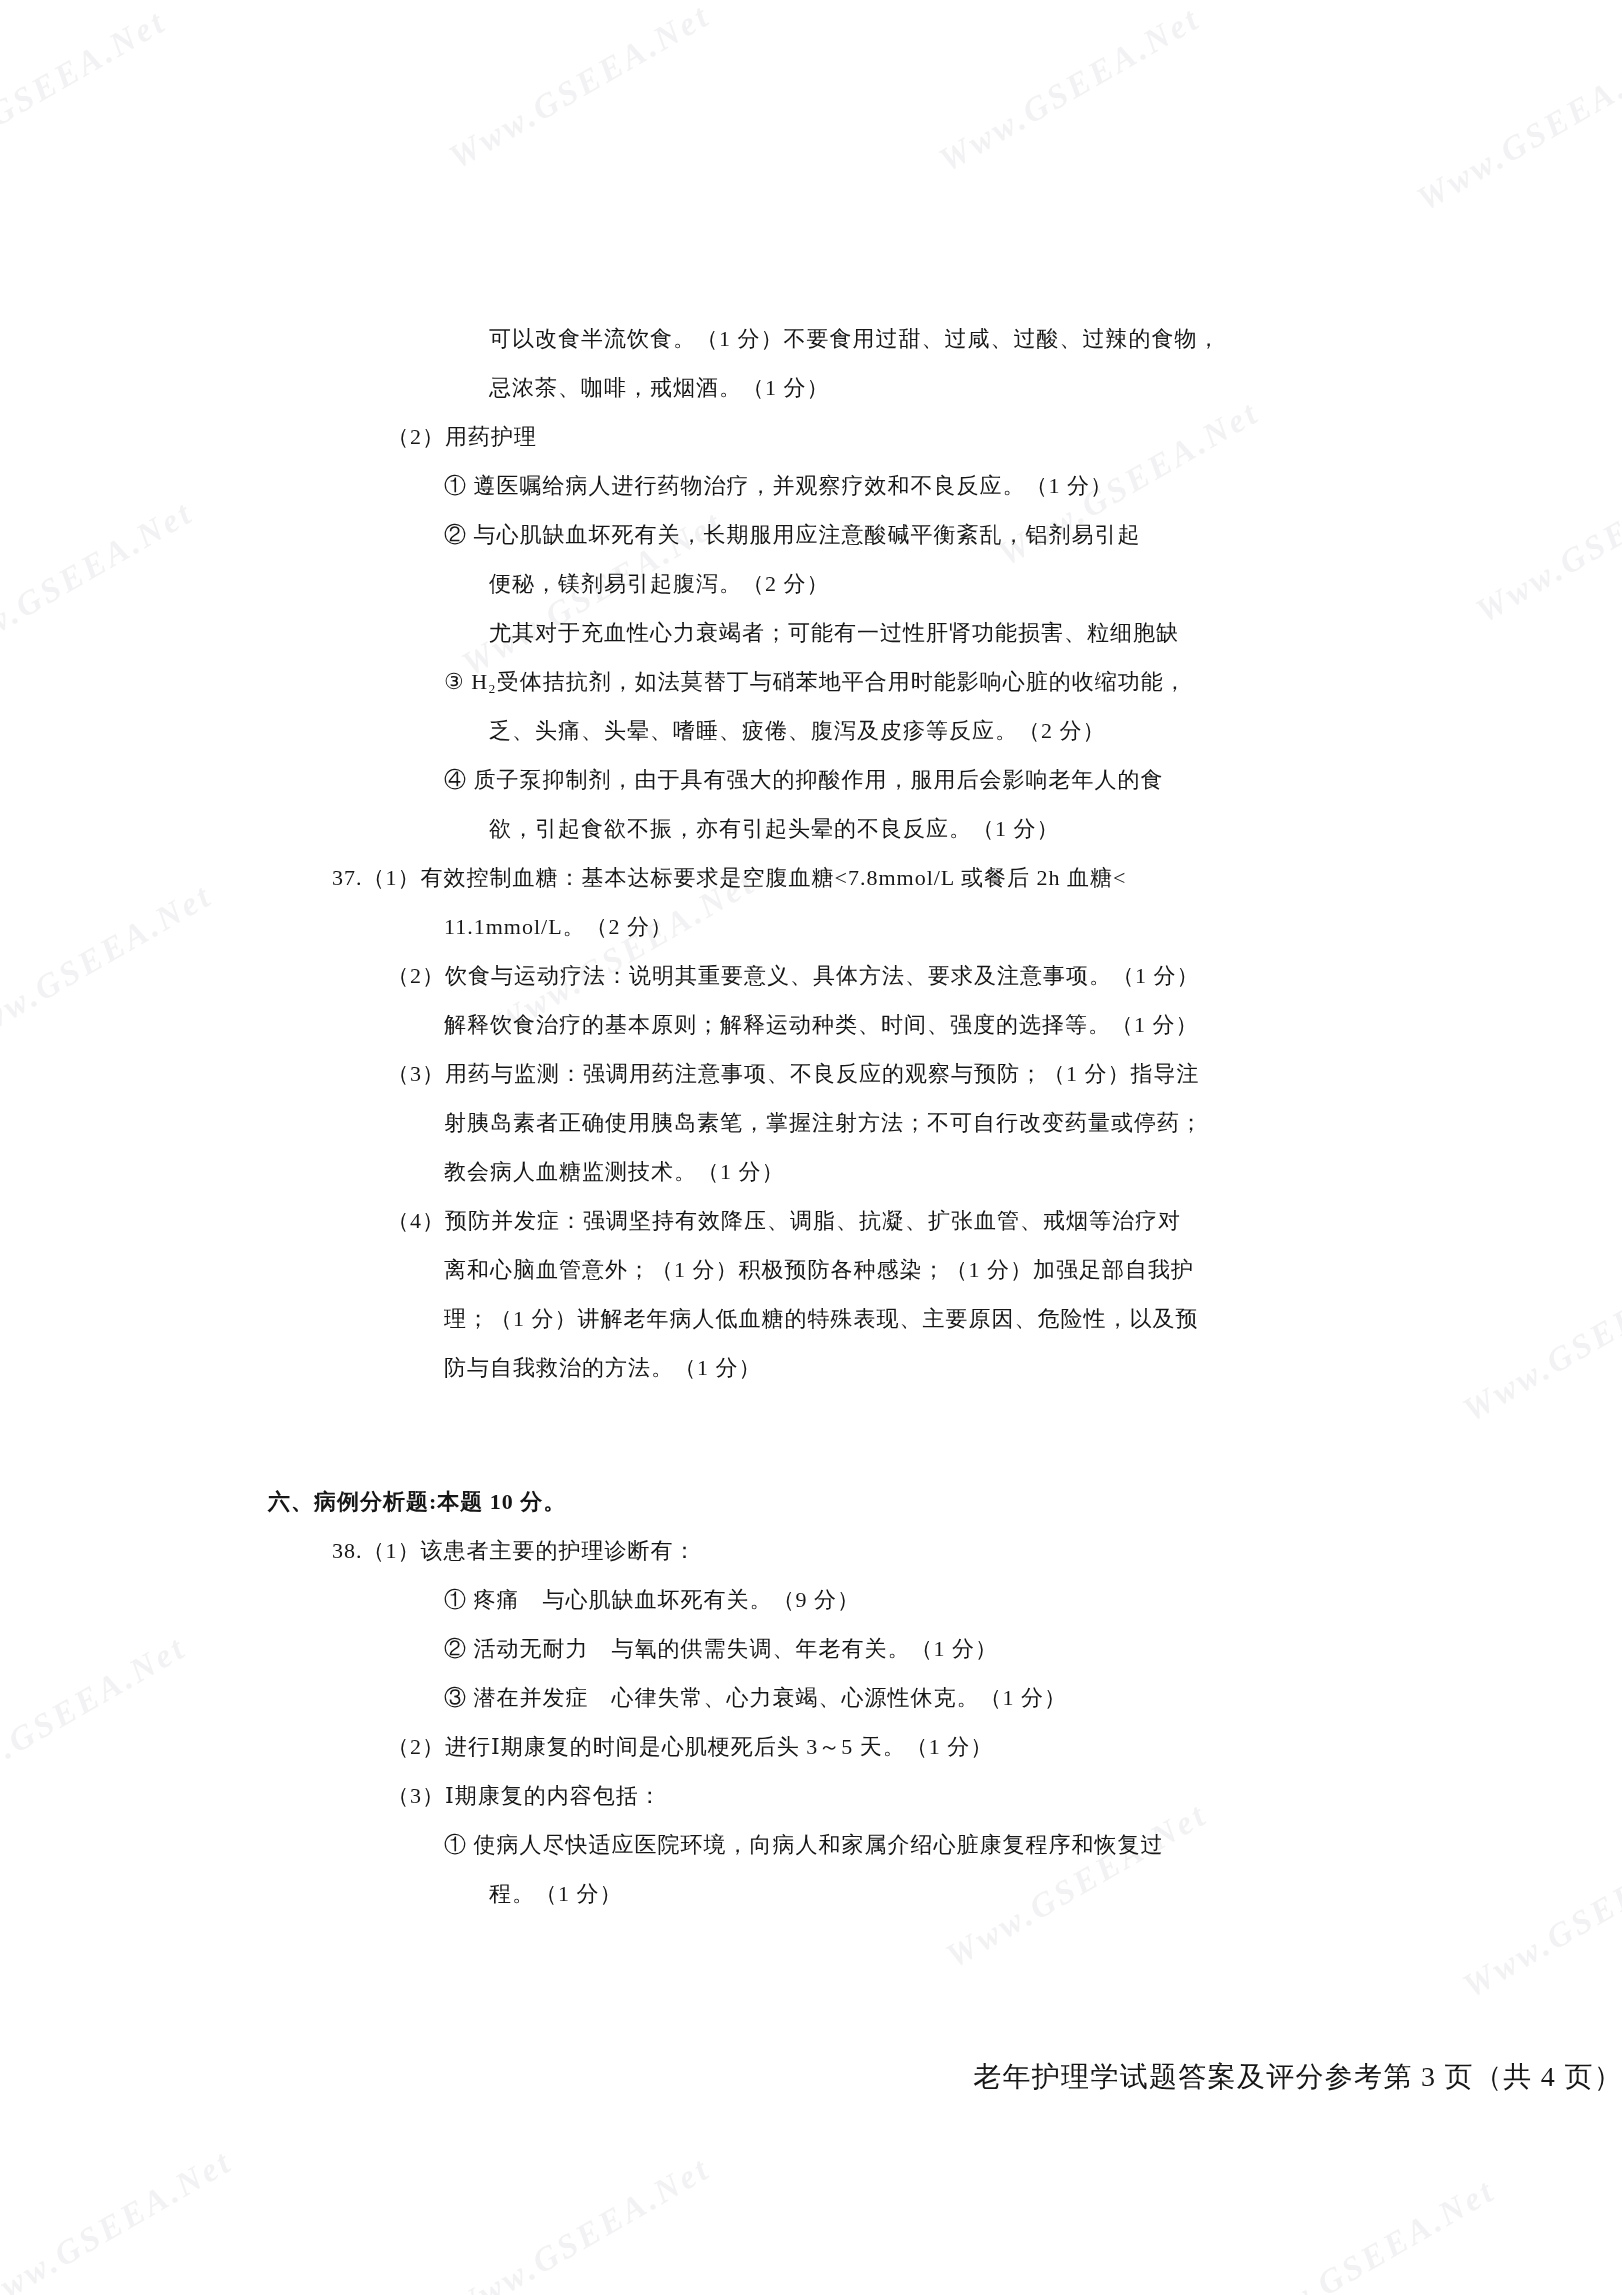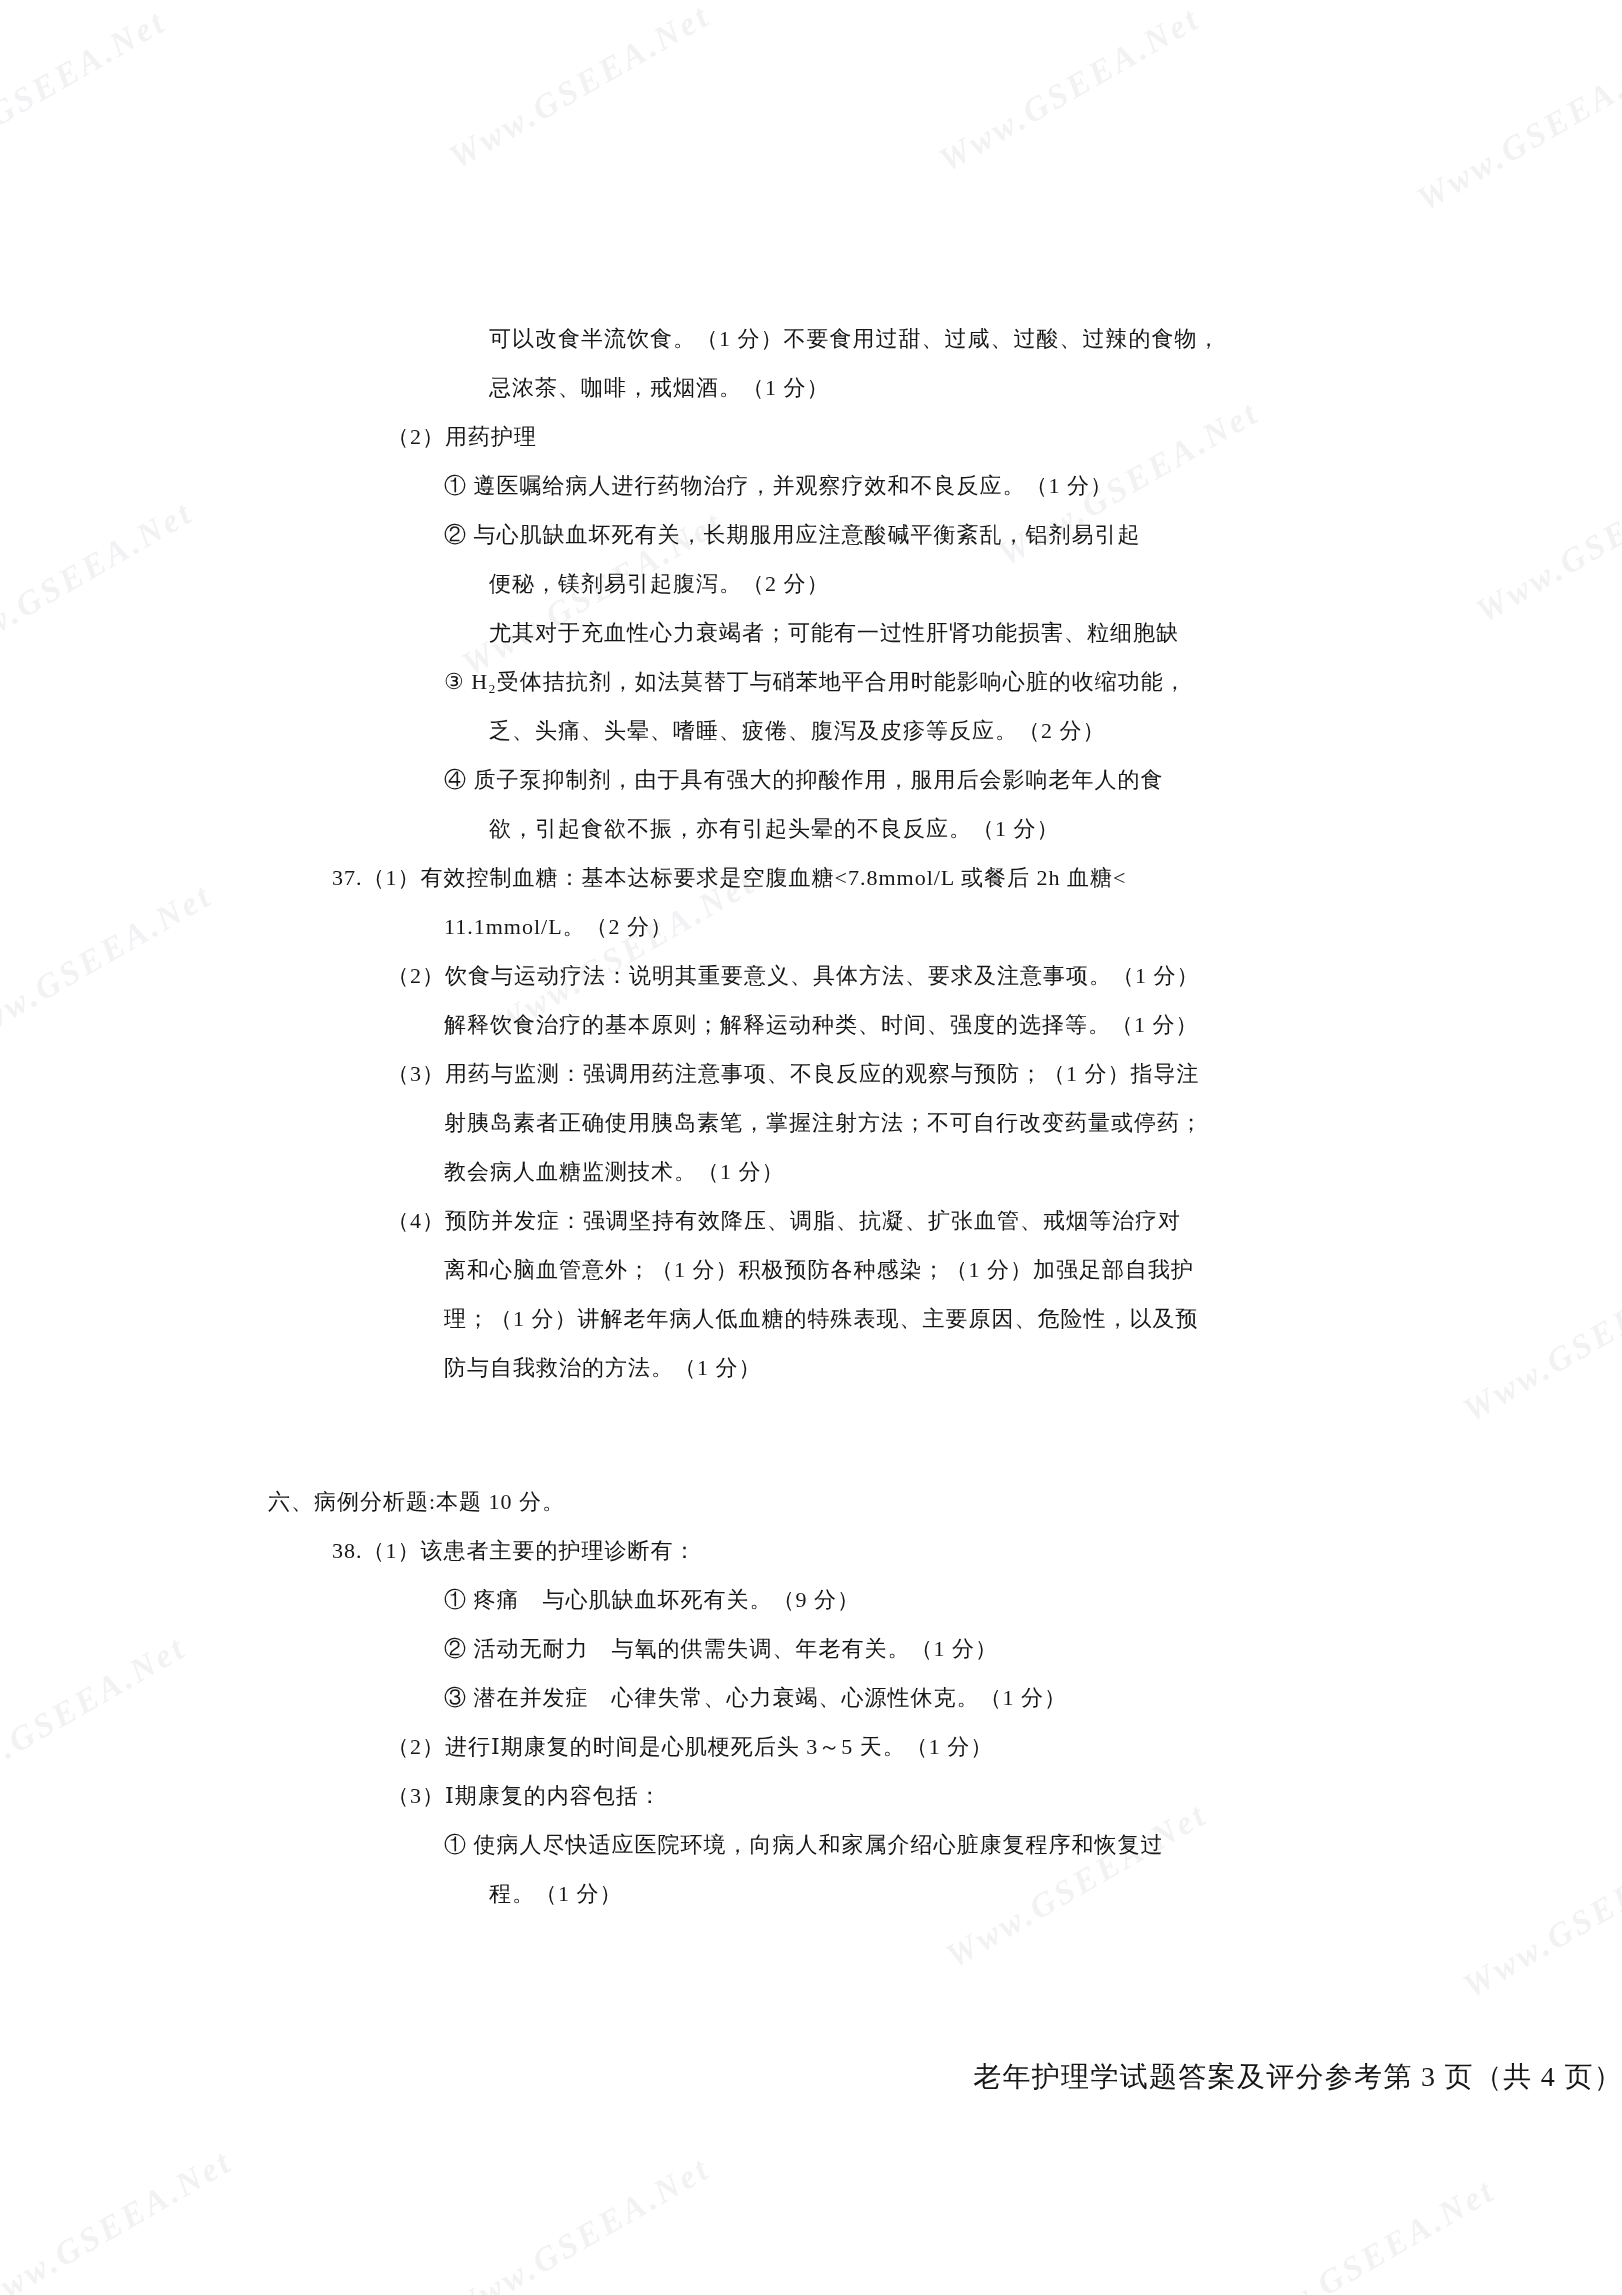--- a/index.html
+++ b/index.html
@@ -40,21 +40,21 @@
     font-size:22px;
     letter-spacing:1px;
     white-space:nowrap;
   }
   .ind0{padding-left:268px}
   .ind1{padding-left:332px}
   .ind2{padding-left:387px}
   .ind3{padding-left:444px}
   .ind4{padding-left:489px}
   .heading{
-    font-weight:normal;
+    font-weight:bold;
     margin-top:85px;
   }
   .footer{
     position:absolute;
     left:0;
     top:2052px;
     width:100%;
     height:49px;
     line-height:49px;
     text-align:right;

